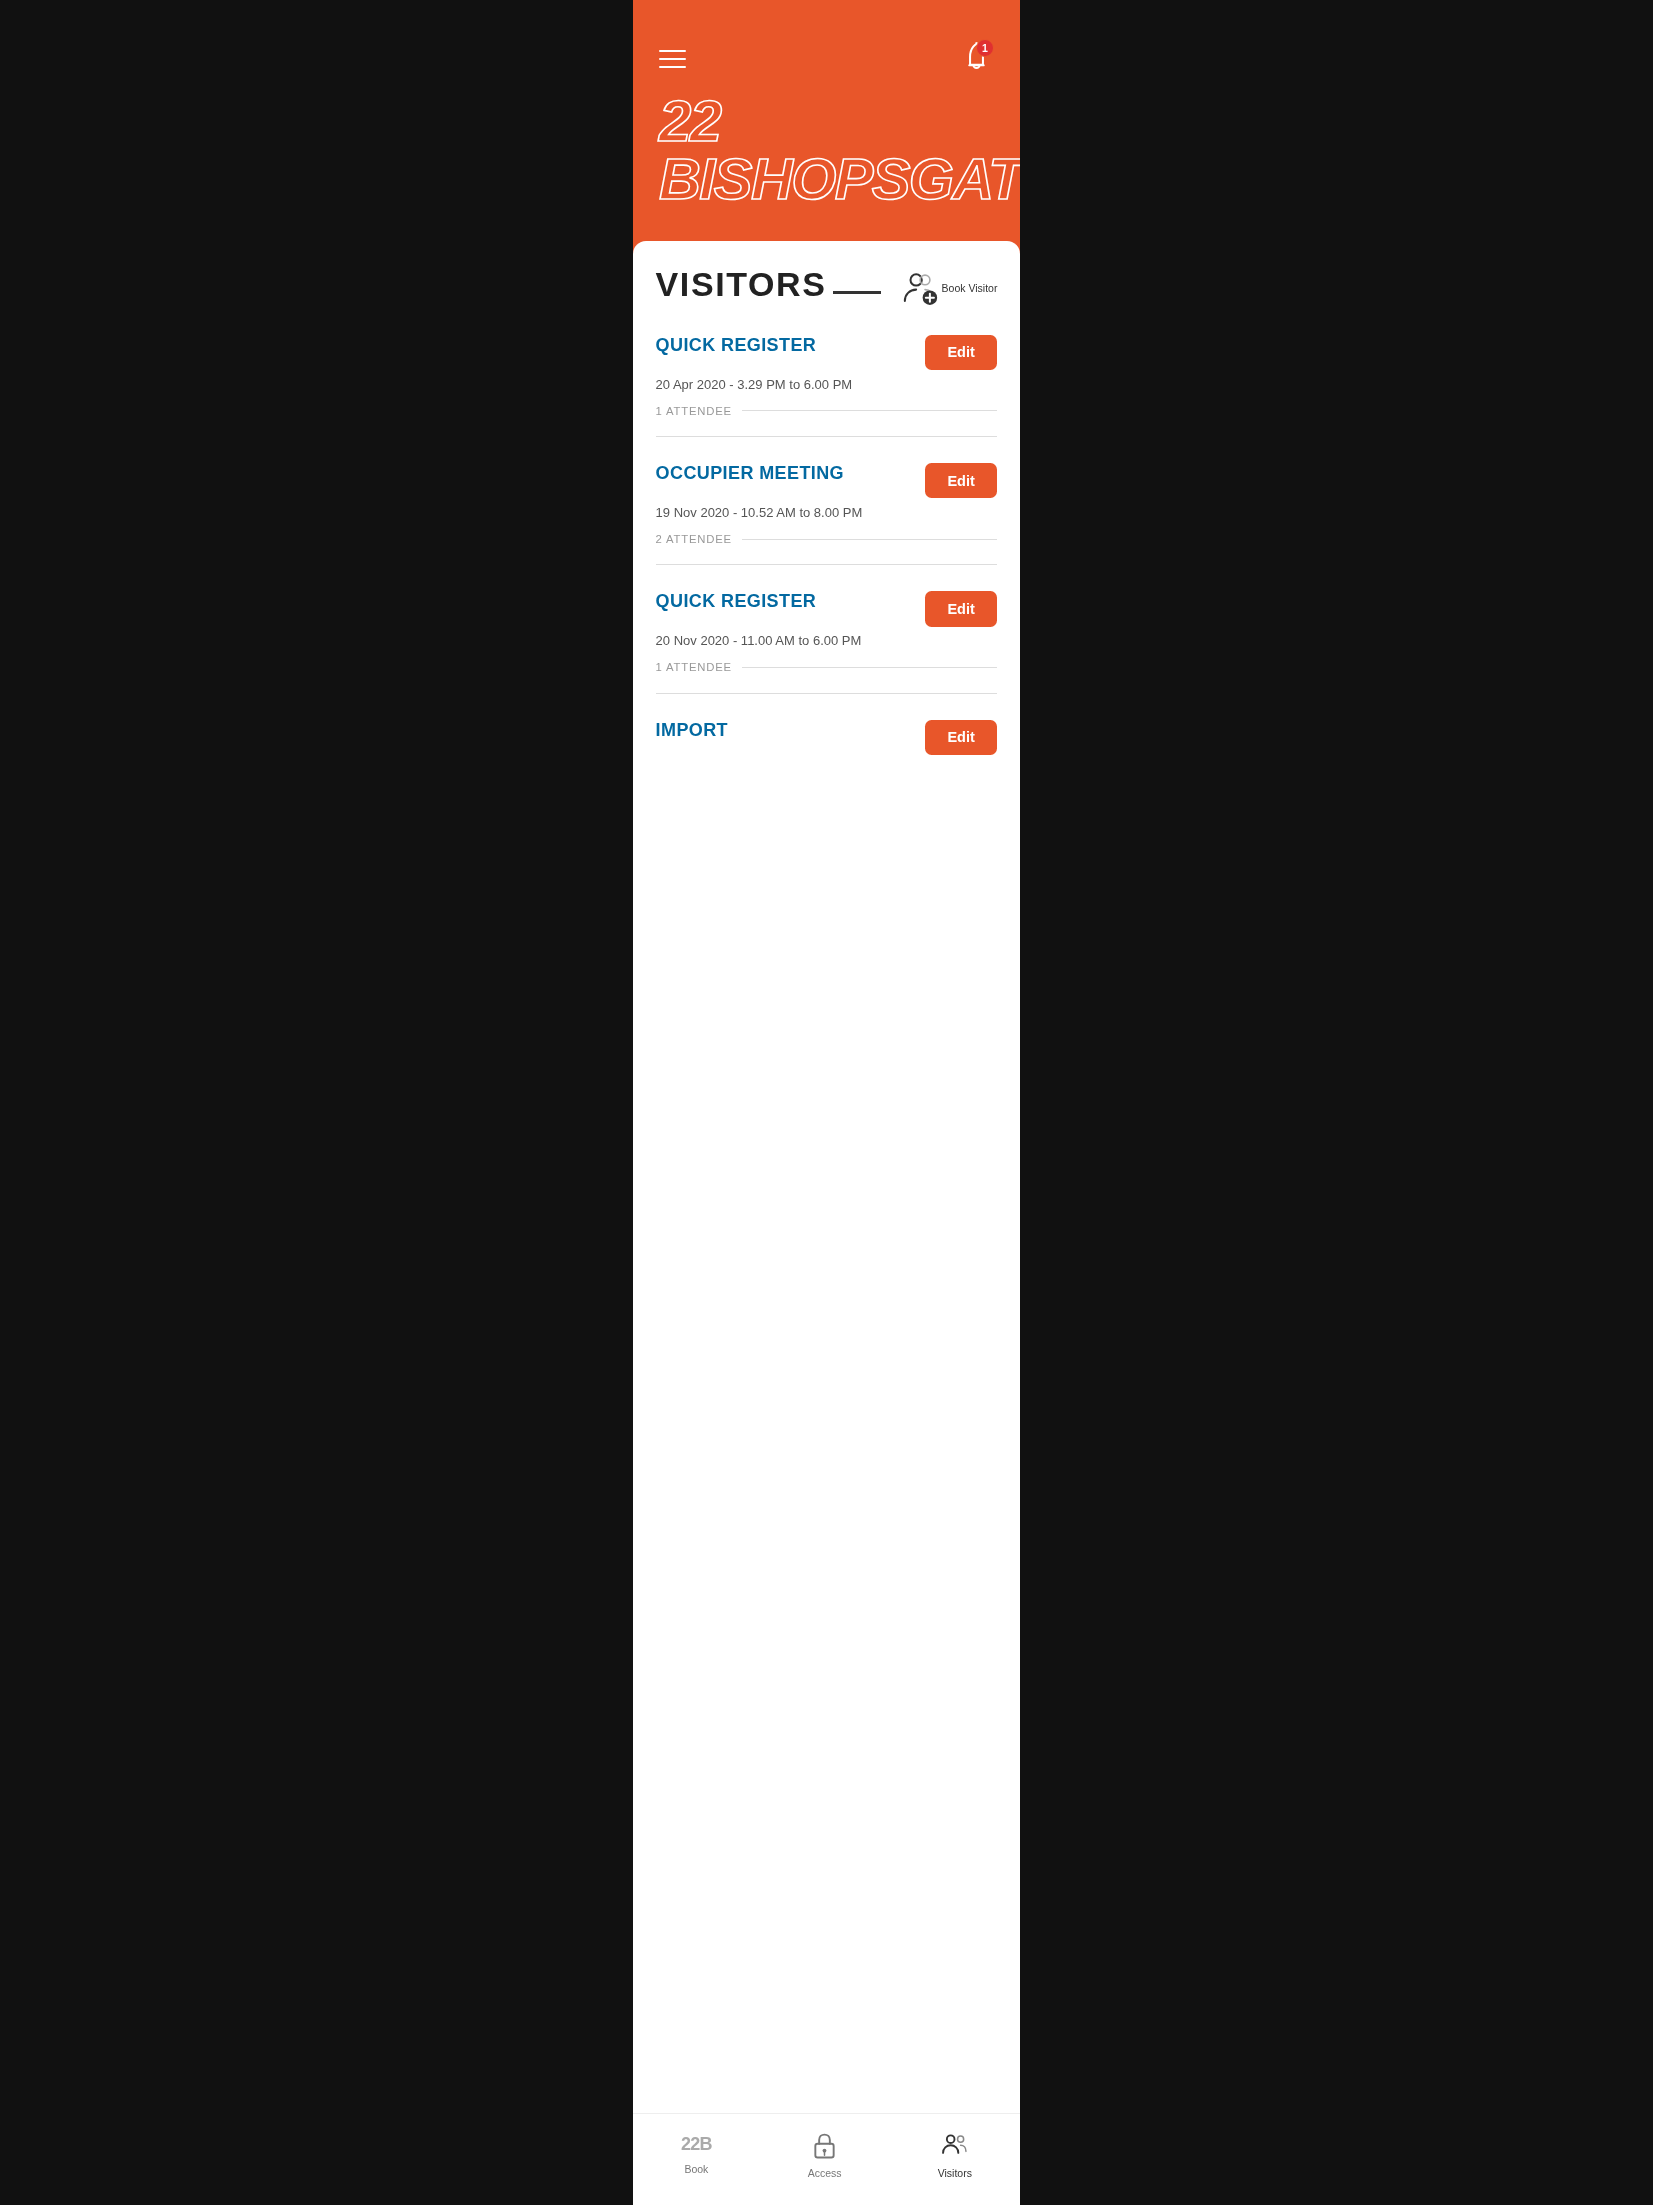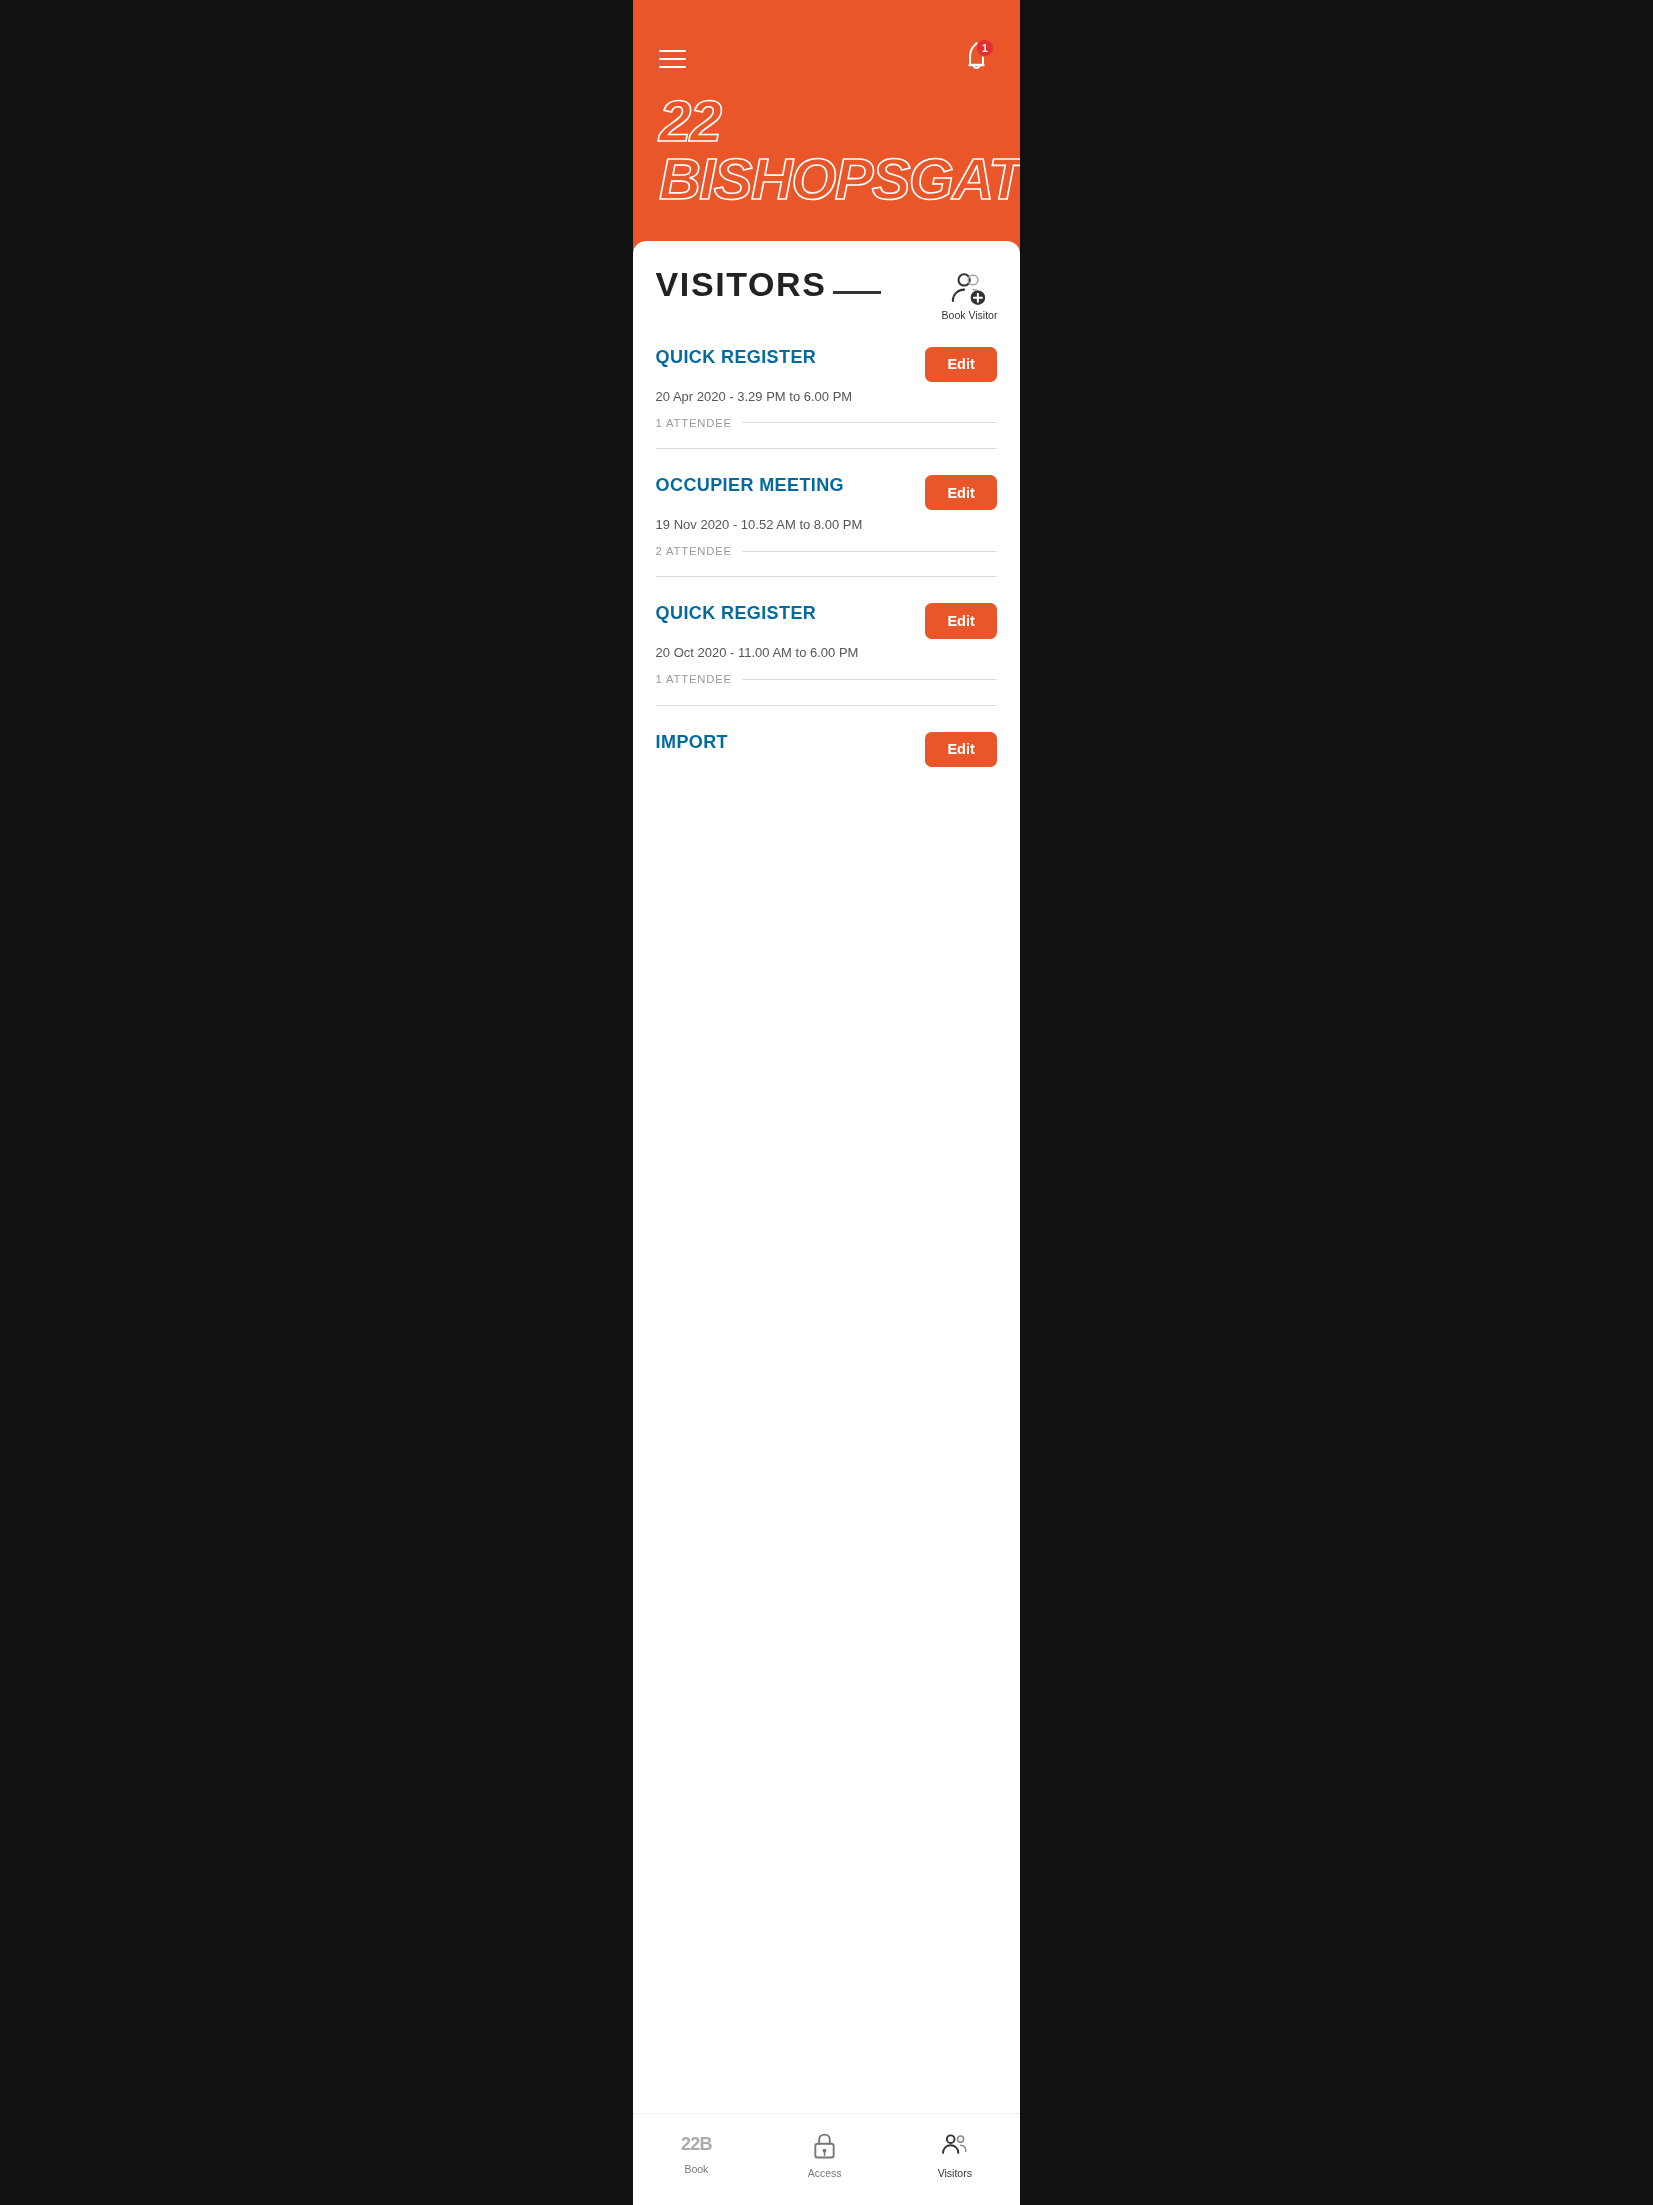--- a/index.html
+++ b/index.html
@@ -128,21 +128,20 @@
       display: inline-block;
       width: 48px;
       height: 2.4px;
       background: #333;
       vertical-align: middle;
       margin-left: 6.5px;
     }
 
     .book-visitor-btn {
       display: flex;
-      flex-direction: column;
       align-items: center;
       cursor: pointer;
       background: none;
       border: none;
       gap: 0;
     }
 
     .book-visitor-icon {
       width: 42px;
       height: 42px;
@@ -353,21 +352,21 @@
         <span class="attendee-text">2 ATTENDEE</span>
         <div class="attendee-line"></div>
       </div>
     </div>
 
     <div class="visitor-card">
       <div class="card-top">
         <div class="card-title">QUICK REGISTER</div>
         <button class="edit-btn">Edit</button>
       </div>
-      <div class="card-date">20 Oct 2020 - 11.00 AM to 6.00 PM</div>
+      <div class="card-date">20 Nov 2020 - 11.00 AM to 6.00 PM</div>
       <div class="attendee-row">
         <span class="attendee-text">1 ATTENDEE</span>
         <div class="attendee-line"></div>
       </div>
     </div>
 
     <div class="visitor-card card-partial">
       <div class="card-top">
         <div class="card-title">IMPORT</div>
         <button class="edit-btn">Edit</button>

